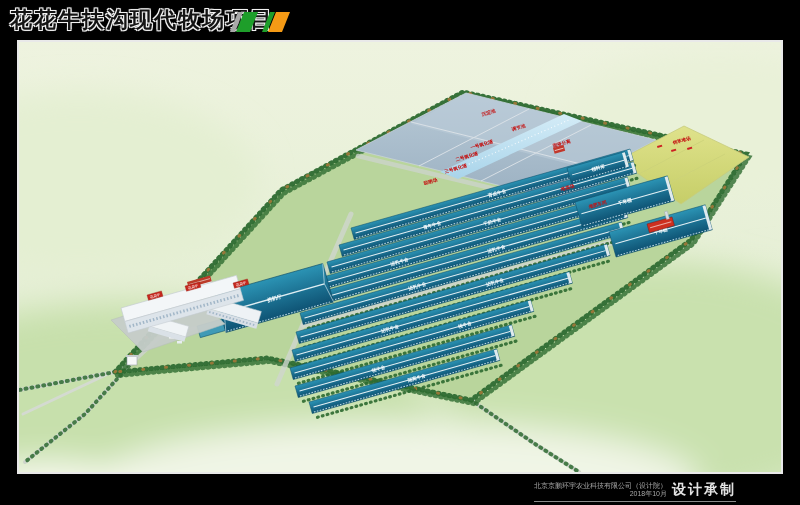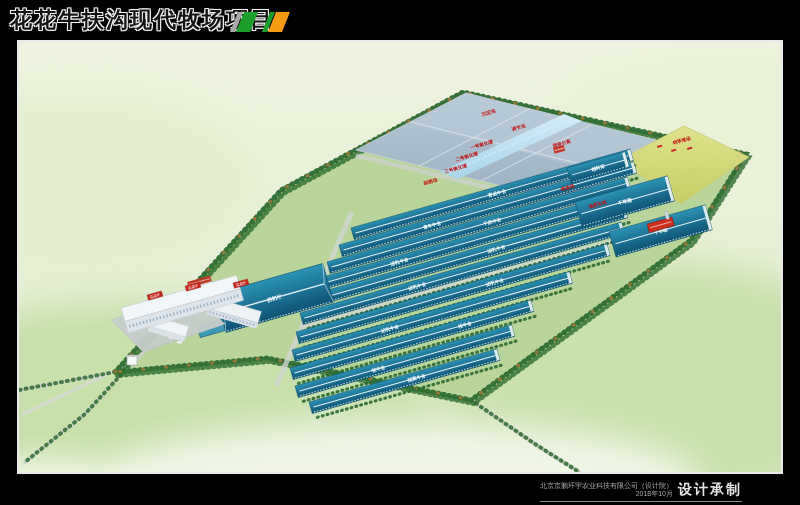--- a/index.html
+++ b/index.html
@@ -6,21 +6,21 @@
   body{width:800px;height:505px;position:relative;overflow:hidden;
        font-family:"Liberation Sans",sans-serif;}
   .board-title{position:absolute;left:10px;top:5px;font-size:22px;font-weight:bold;
        letter-spacing:2px;color:#141414;white-space:nowrap;
        text-shadow:-1px -1px 0 #f2f2f2,1px -1px 0 #f2f2f2,-1px 1px 0 #f2f2f2,
                    1px 1px 0 #f2f2f2,0 0 2px #ffffff;}
   .logo{position:absolute;left:228px;top:10px;}
   .frame{position:absolute;left:17px;top:40px;width:762px;height:430px;
        border:2px solid #e9e9e9;background:#edf2e0;}
   .frame svg{display:block;}
-  .footer{position:absolute;right:58px;bottom:3px;display:flex;align-items:flex-end;
+  .footer{position:absolute;right:64px;bottom:3px;display:flex;align-items:flex-end;
        gap:5px;border-bottom:1px solid #8a8a8a;padding-bottom:2px;}
   .footer .small-col{display:flex;flex-direction:column;align-items:flex-end;line-height:1.25;}
   .footer .company{font-size:7px;color:#a8a8a8;}
   .footer .date{font-size:7px;color:#a8a8a8;}
   .footer .credit{font-size:14px;font-weight:bold;letter-spacing:2px;color:#e2e2e2;}
   text{font-family:"Liberation Sans",sans-serif;}
 </style>
 </head>
 <body>
 

